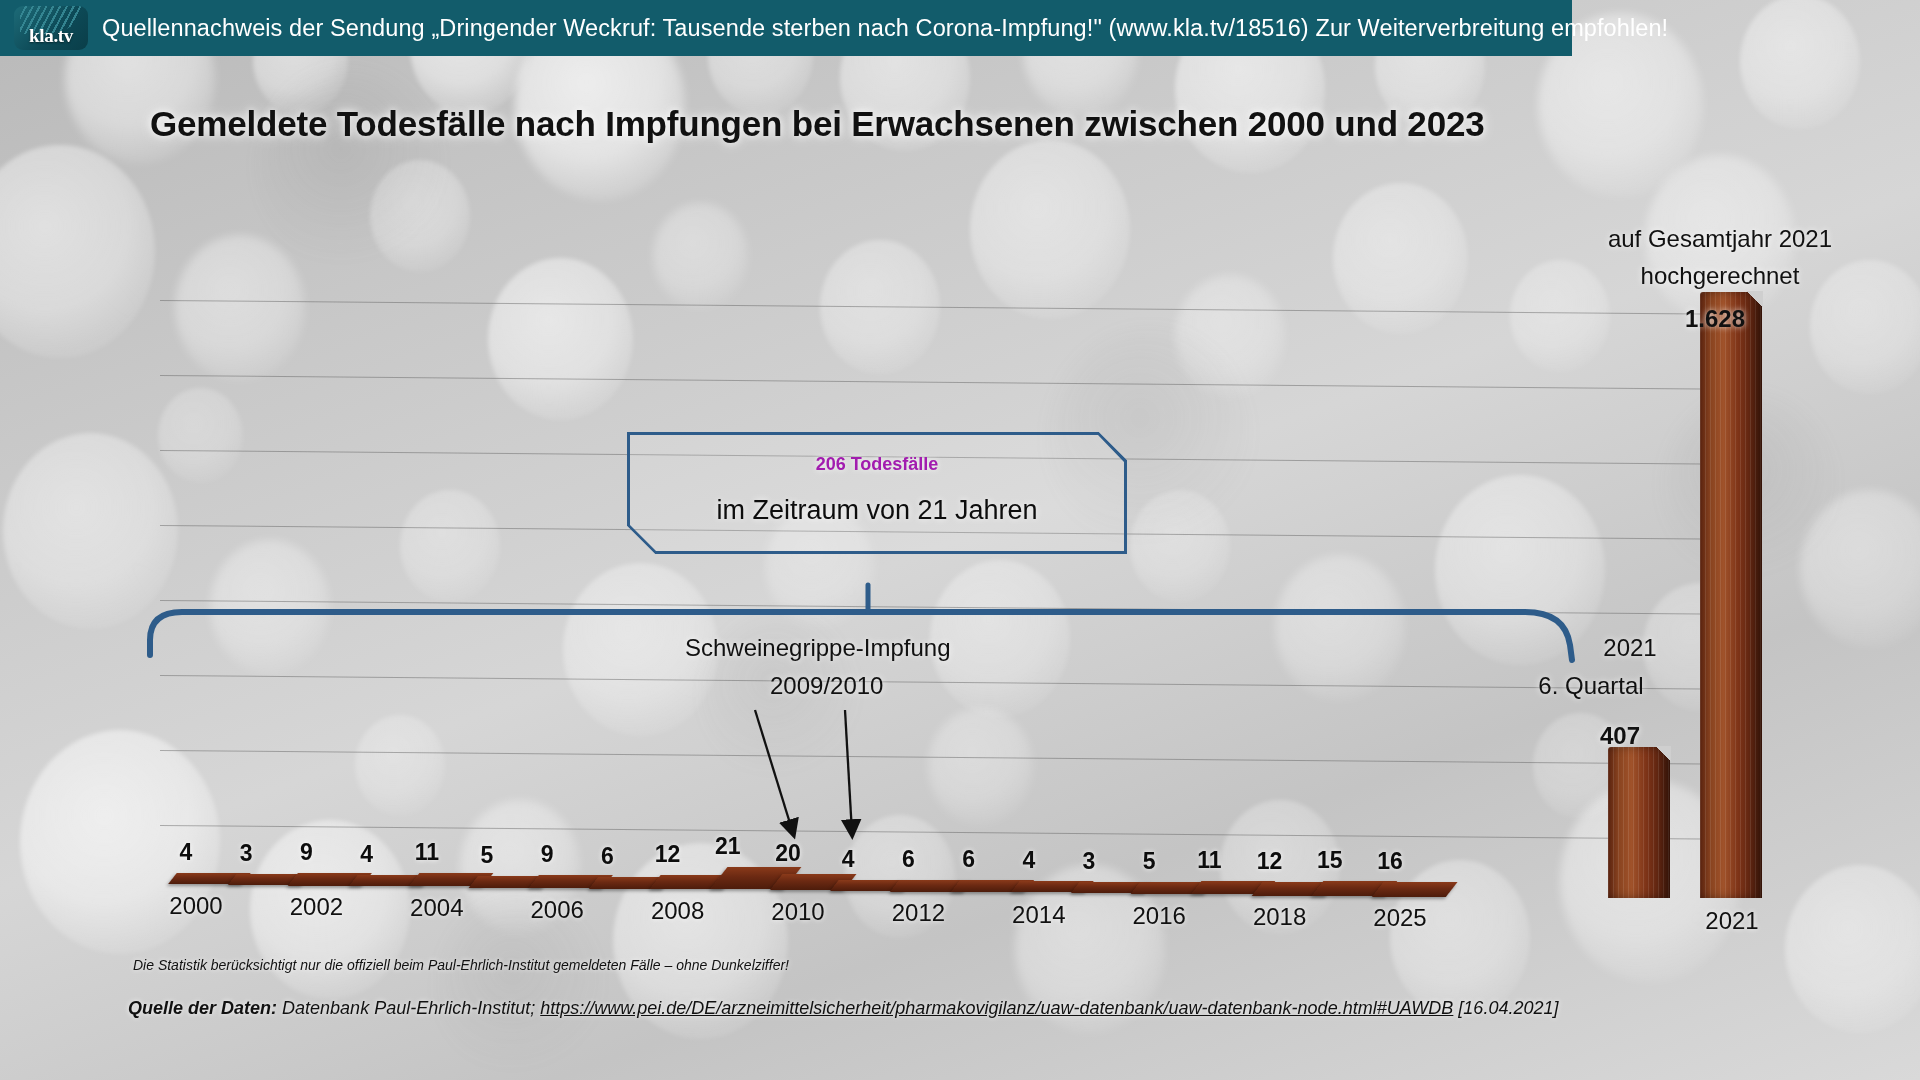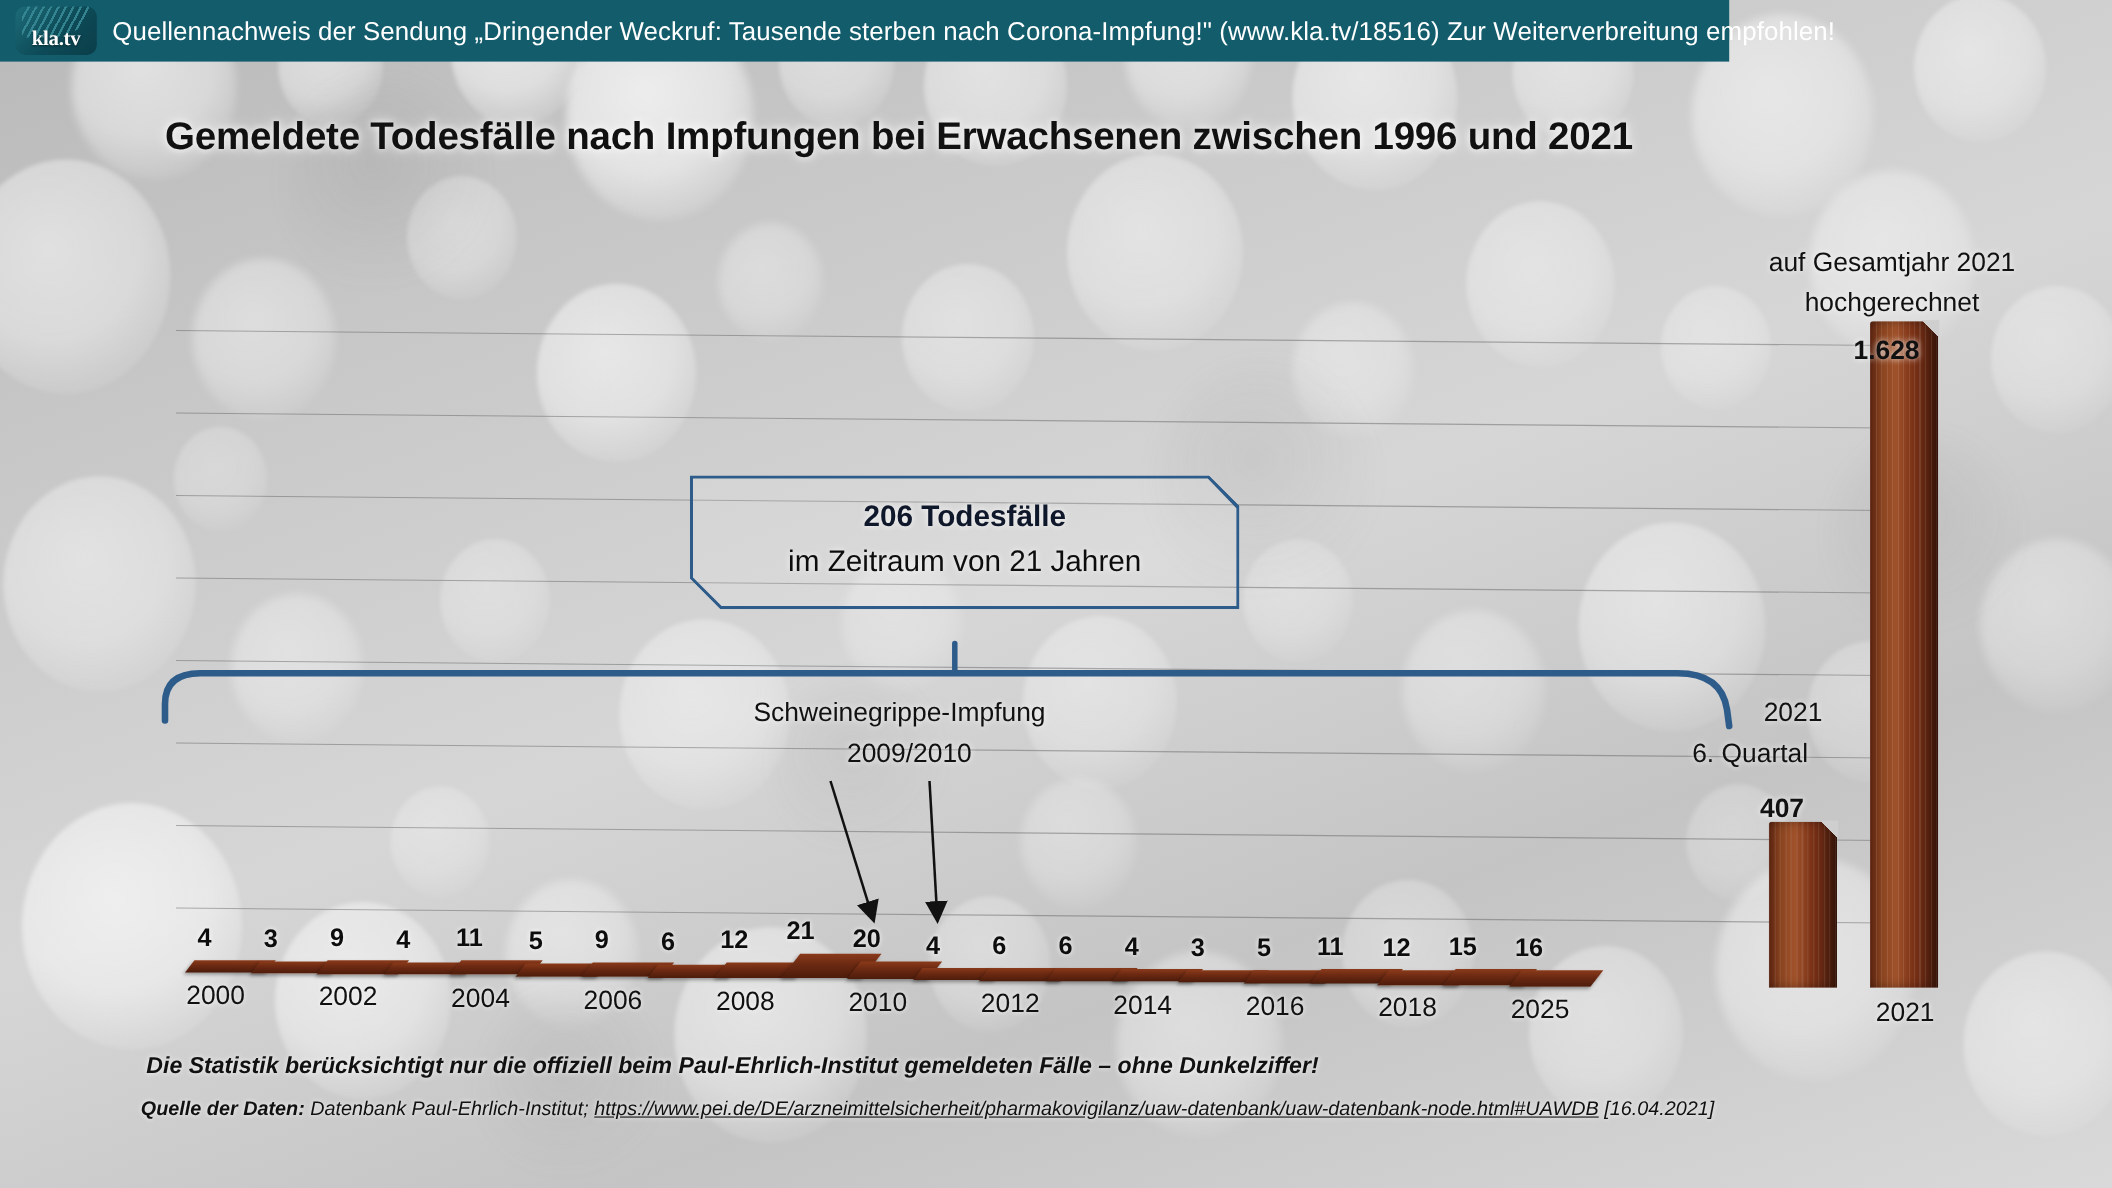--- a/index.html
+++ b/index.html
@@ -88,33 +88,33 @@
     position:absolute; inset:0;
     background:#2e5c8a;
     -webkit-clip-path:polygon(0 0, calc(100% - 28px) 0, 100% 28px, 100% 100%, 28px 100%, 0 calc(100% - 28px),
         0 0, 3px 3px, 3px calc(100% - 29px), 29px calc(100% - 3px), calc(100% - 3px) calc(100% - 3px),
         calc(100% - 3px) 30px, calc(100% - 29px) 3px, 3px 3px);
     clip-path:polygon(0 0, calc(100% - 28px) 0, 100% 28px, 100% 100%, 28px 100%, 0 calc(100% - 28px),
         0 0, 3px 3px, 3px calc(100% - 29px), 29px calc(100% - 3px), calc(100% - 3px) calc(100% - 3px),
         calc(100% - 3px) 30px, calc(100% - 29px) 3px, 3px 3px);
   }
   #callout .c1 { position:absolute; left:0; right:0; top:22px; text-align:center;
-      font-size:27px; font-weight:bold; color:#0f172a;
+      font-size:18px; font-weight:bold; color:#a21caf;
       text-shadow:0 0 6px rgba(255,255,255,.9); }
   #callout .c2 { position:absolute; left:0; right:0; top:63px; text-align:center;
       font-size:27px; color:#0d0d0d; text-shadow:0 0 6px rgba(255,255,255,.9); }
 
   
   .anno { position:absolute; font-size:24px; color:#111; text-align:center;
           text-shadow:0 0 6px rgba(255,255,255,.9); z-index:21; white-space:nowrap; }
 
   
   #foot1 { position:absolute; left:133px; top:957px; z-index:25;
-    font-size:21px; font-style:italic; color:#111; font-family:"Liberation Sans",sans-serif;
-    text-shadow:0 0 5px rgba(255,255,255,.9);font-weight:bold; }
+    font-size:14px; font-style:italic; color:#111; font-family:"Liberation Sans",sans-serif;
+    text-shadow:0 0 5px rgba(255,255,255,.9); }
   #foot2 { position:absolute; left:128px; top:998px; z-index:25;
     font-size:18px; color:#111; white-space:nowrap;
     text-shadow:0 0 5px rgba(255,255,255,.9); }
   #foot2 .b { font-weight:bold; font-style:italic; }
   #foot2 .i { font-style:italic; }
   #foot2 .u { font-style:italic; text-decoration:underline; }
 </style>
 </head>
 <body>
 
@@ -175,21 +175,21 @@
   </div>
 
 <div id="topbar">
   <div id="logo">
     <div class="swoosh"></div>
     <div class="ltxt">kla.tv</div>
   </div>
   <div class="htxt">Quellennachweis der Sendung „Dringender Weckruf: Tausende sterben nach Corona-Impfung!" (www.kla.tv/18516)   Zur Weiterverbreitung empfohlen!</div>
 </div>
 
-<div id="chart-title">Gemeldete Todesfälle nach Impfungen bei Erwachsenen zwischen 1996 und 2021</div>
+<div id="chart-title">Gemeldete Todesfälle nach Impfungen bei Erwachsenen zwischen 2000 und 2023</div>
 
 <div id="grid">
     <div class="gl" style="left:160px;top:300px;width:1600px;transform:rotate(0.5013252767618416deg);transform-origin:left center;"></div>
     <div class="gl" style="left:160px;top:375px;width:1600px;transform:rotate(0.5013252767618416deg);transform-origin:left center;"></div>
     <div class="gl" style="left:160px;top:450px;width:1600px;transform:rotate(0.5013252767618416deg);transform-origin:left center;"></div>
     <div class="gl" style="left:160px;top:525px;width:1600px;transform:rotate(0.5013252767618416deg);transform-origin:left center;"></div>
     <div class="gl" style="left:160px;top:600px;width:1600px;transform:rotate(0.5013252767618416deg);transform-origin:left center;"></div>
     <div class="gl" style="left:160px;top:675px;width:1600px;transform:rotate(0.5013252767618416deg);transform-origin:left center;"></div>
     <div class="gl" style="left:160px;top:750px;width:1600px;transform:rotate(0.5013252767618416deg);transform-origin:left center;"></div>
     <div class="gl" style="left:160px;top:825px;width:1600px;transform:rotate(0.5013252767618416deg);transform-origin:left center;"></div>

